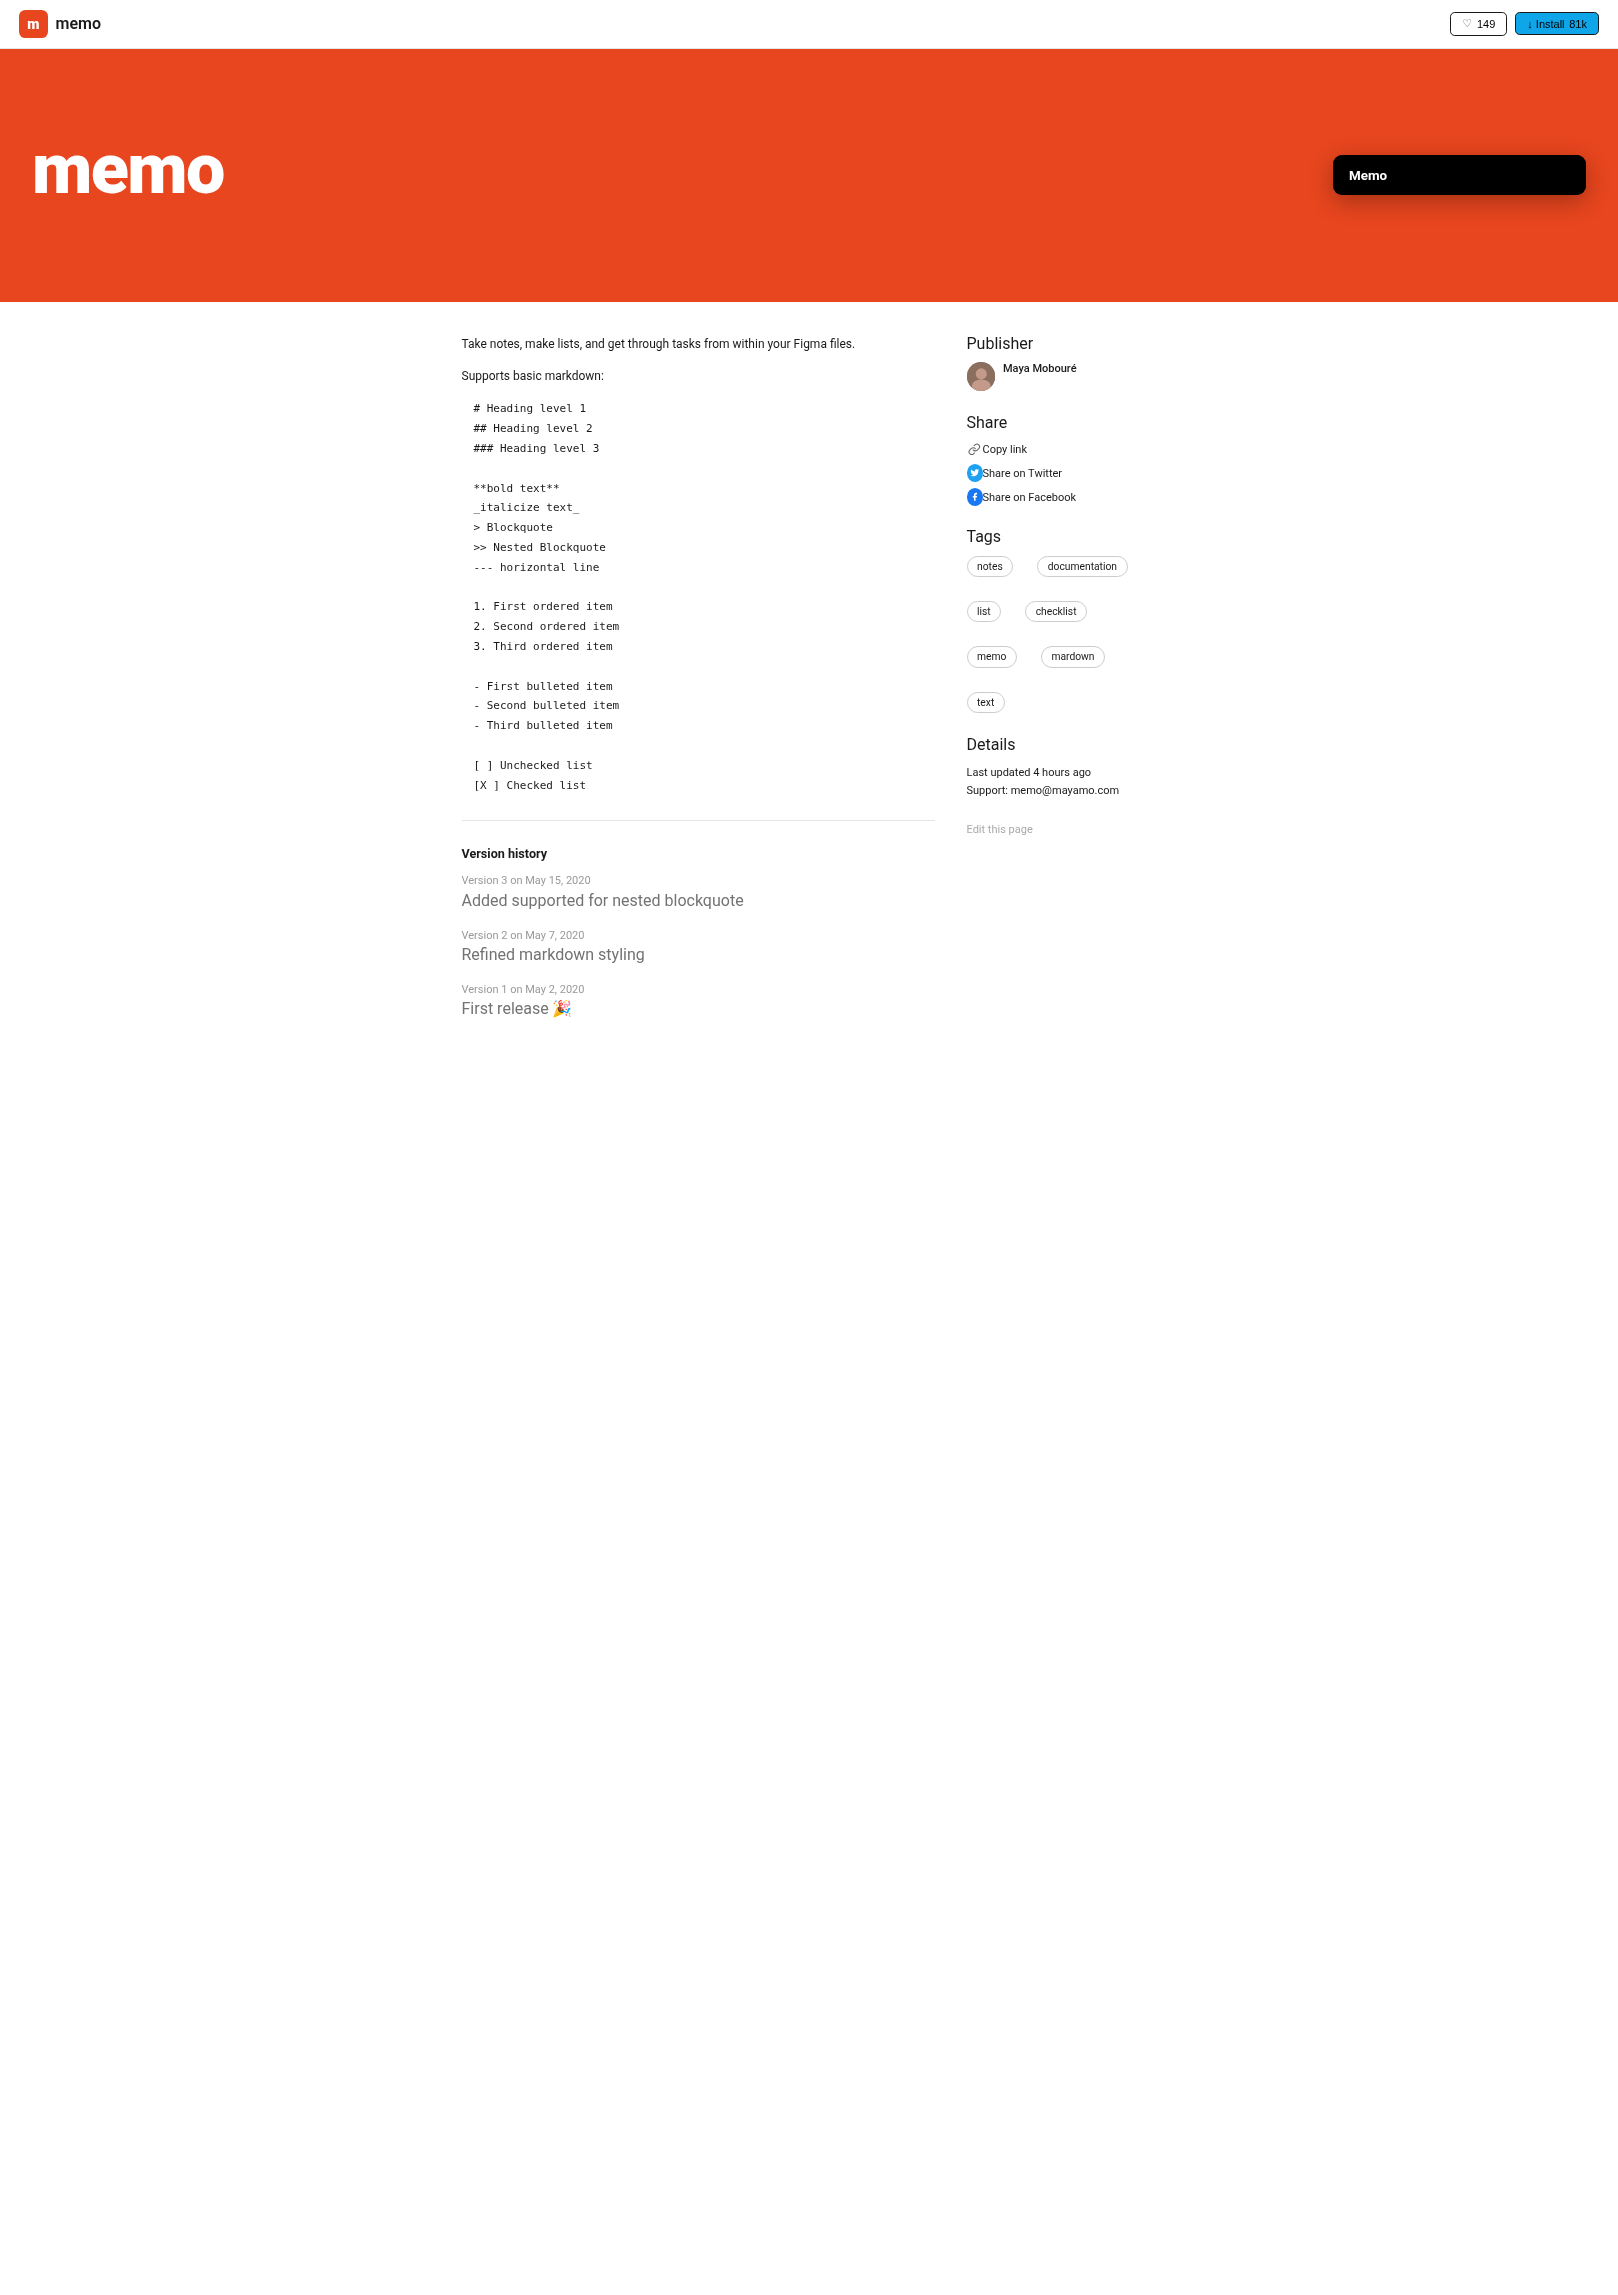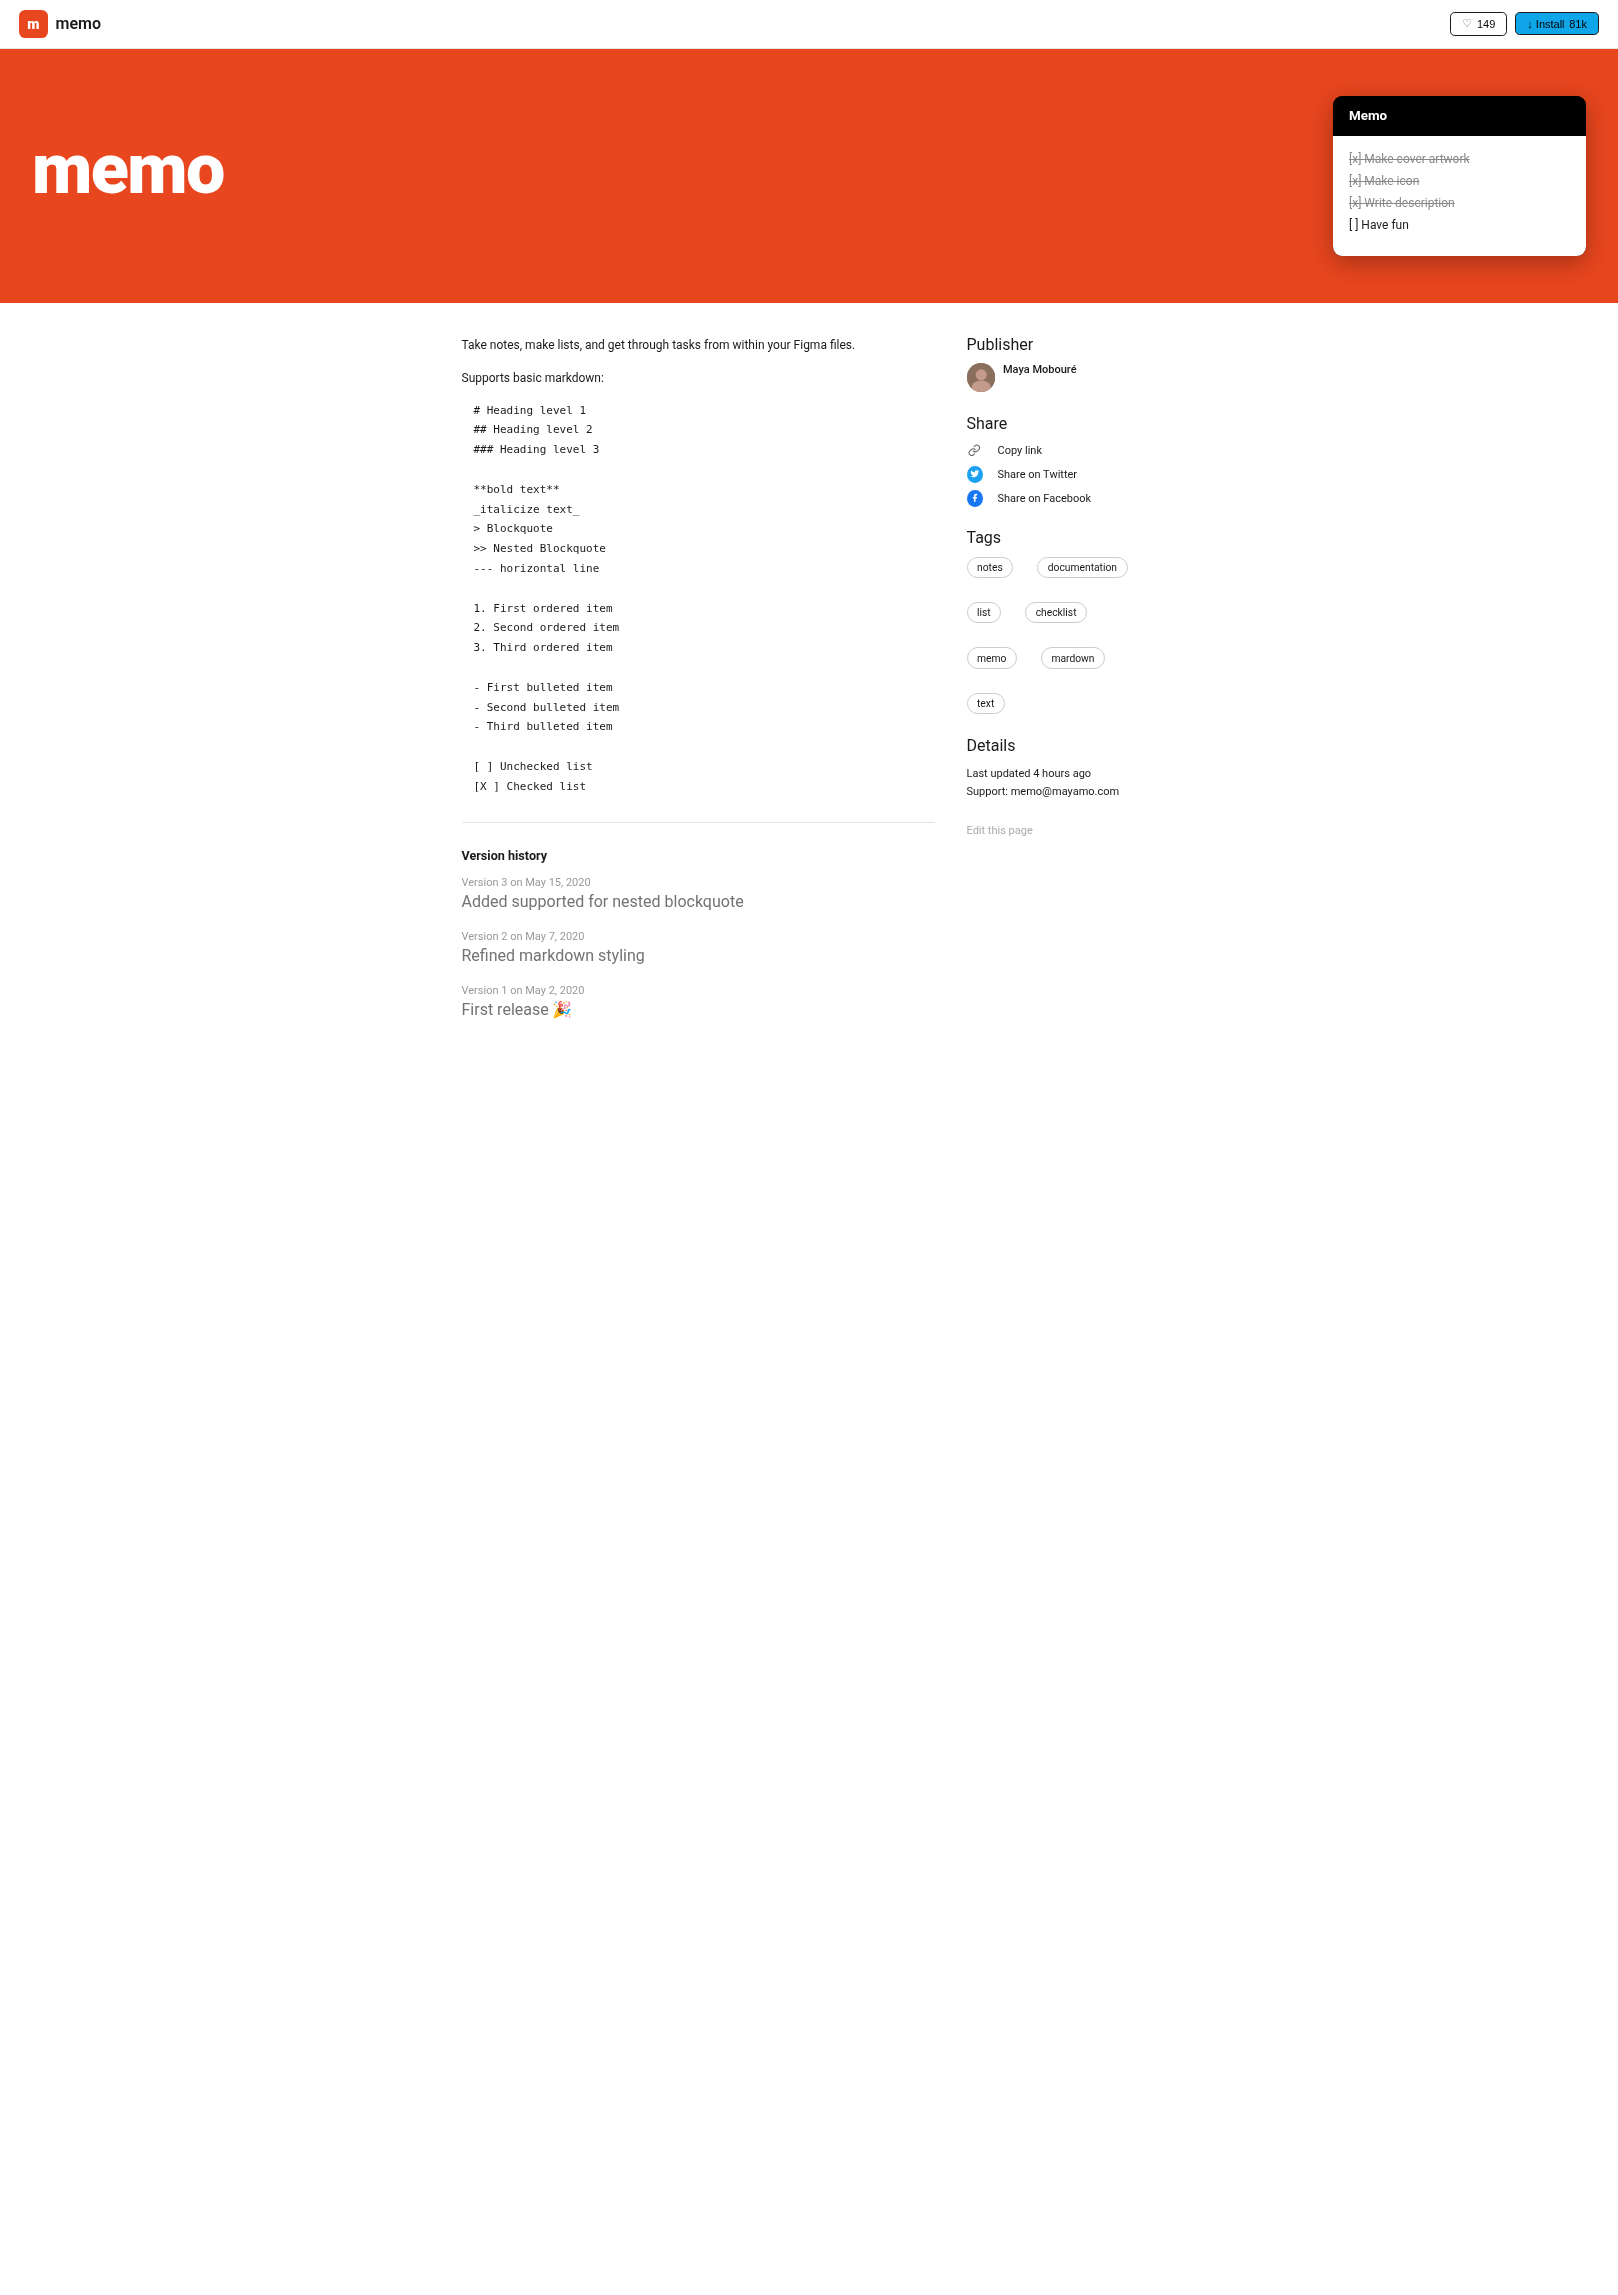--- a/index.html
+++ b/index.html
@@ -77,21 +77,21 @@
     .publisher-row { display: flex; align-items: flex-start; gap: 8px; margin-top: 6.3px; }
     .avatar {
       width: 28.5px; height: 28.5px; border-radius: 50%; background: #8B6F5E;
       overflow: hidden; flex-shrink: 0;
       display: flex; align-items: center; justify-content: center;
       font-size: 12.6px; color: #fff; font-weight: 600;
     }
     .publisher-name { font-size: 11px; color: #1a1a1a; font-weight: 500; }
 
     .share-item {
-      display: flex; align-items: center; gap: 15px;
+      display: flex; align-items: center; gap: 0;
       font-size: 11px; color: #1a1a1a; cursor: pointer; margin-bottom: 8px;
     }
     .share-icon { width: 16px; height: 16px; display: flex; align-items: center; justify-content: center; }
 
     .tags-container { display: flex; flex-wrap: wrap; gap: 24px; margin-top: 6.3px; }
     .tag {
       border: 0.8px solid #ccc; border-radius: 16px;
       padding: 3.2px 9.5px; font-size: 10.3px; color: #1a1a1a; cursor: pointer;
     }
 
@@ -130,26 +130,20 @@
   </div>
 </header>
 
 <section class="hero">
   <div class="hero-left">
     <div class="hero-title">memo</div>
   </div>
   <div class="hero-right">
     <div class="memo-card">
       <div class="memo-card-header">Memo</div>
-      <div class="memo-card-body">
-        <div class="memo-item done">[x] Make cover artwork</div>
-        <div class="memo-item done">[x] Make icon</div>
-        <div class="memo-item done">[x] Write description</div>
-        <div class="memo-item">[ ] Have fun</div>
-      </div>
     </div>
   </div>
 </section>
 
 <div class="content-wrapper">
   <div class="main-content">
     <p class="description-text">Take notes, make lists, and get through tasks from within your Figma files.</p>
     <p class="description-text">Supports basic markdown:</p>
     <div class="pre-block"># Heading level 1
 ## Heading level 2

